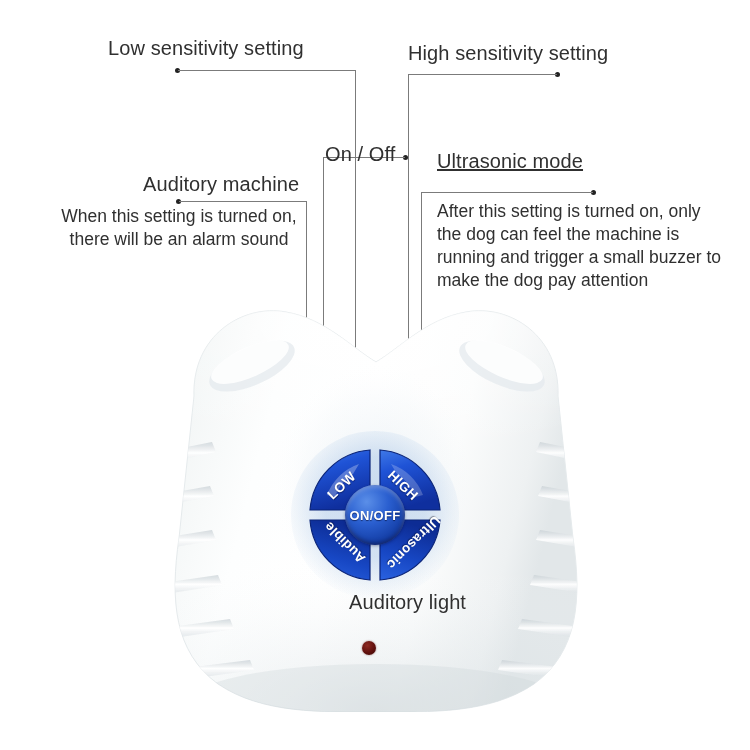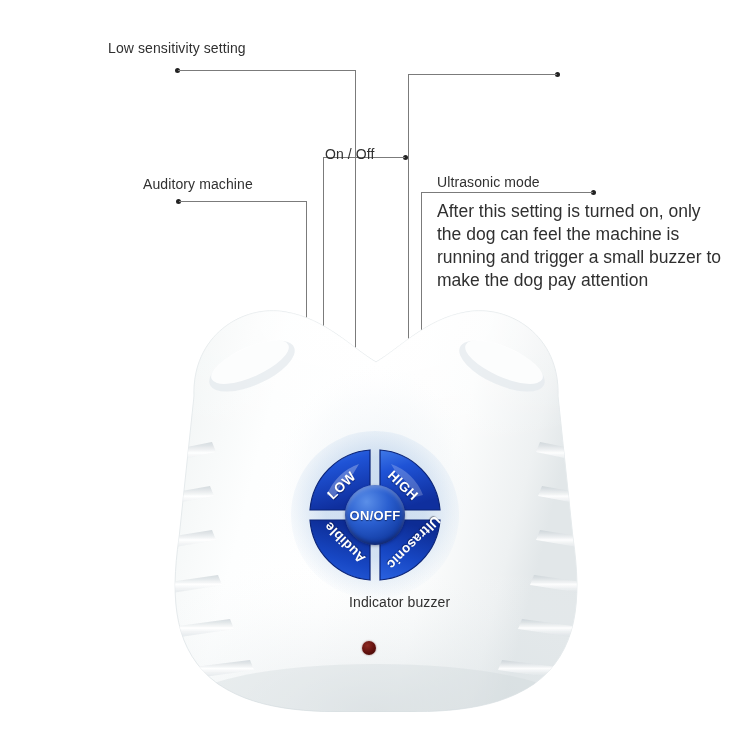--- a/index.html
+++ b/index.html
@@ -13,39 +13,39 @@
     height: 750px;
     background: #ffffff;
     overflow: hidden;
     font-family: "Liberation Sans", sans-serif;
     color: #2b2b2b;
   }
 
   
   .label {
     position: absolute;
-    font-size: 14px;
+    font-size: 20px;
     line-height: 25px;
     color: #303030;
     white-space: nowrap;
     letter-spacing: 0.1px;
   }
   .desc {
     position: absolute;
     font-size: 17.5px;
     line-height: 23px;
     color: #303030;
   }
   .desc.center { text-align: center; }
 
   #lbl-low       { left: 108px; top: 36px; }
   #lbl-high      { left: 408px; top: 41px; }
   #lbl-onoff     { left: 325px; top: 142px; }
   #lbl-auditory  { left: 143px; top: 172px; }
-  #lbl-ultra     { left: 437px; top: 170px; }
+  #lbl-ultra     { left: 437px; top: 149px; text-decoration: underline; }
   #lbl-indicator { left: 349px; top: 590px; }
 
   #desc-auditory { left: 45px; top: 205px; width: 268px; }
   #desc-ultra    { left: 437px; top: 200px; width: 292px; }
 
   
   .ln {
     position: absolute;
     background: #7b7b7b;
   }
@@ -301,20 +301,22 @@
     <div class="quad-txt" id="txt-ultra">Ultrasonic</div>
 
     <div id="onoff">
       <span>ON/OFF</span>
     </div>
   </div>
 
   <div id="led"></div>
 
   <div class="label" id="lbl-low">Low sensitivity setting</div>
+  <div class="label" id="lbl-high">High sensitivity setting</div>
   <div class="label" id="lbl-onoff">On / Off</div>
   <div class="label" id="lbl-auditory">Auditory machine</div>
   <div class="label" id="lbl-ultra">Ultrasonic mode</div>
-  <div class="label" id="lbl-indicator">Indicator buzzer</div>
-
+  <div class="label" id="lbl-indicator">Auditory light</div>
+
+  <div class="desc center" id="desc-auditory">When this setting is turned on, there will be an alarm sound</div>
   <div class="desc" id="desc-ultra">After this setting is turned on, only the dog can feel the machine is running and trigger a small buzzer to make the dog pay attention</div>
 
 </div>
 
 </body></html>

